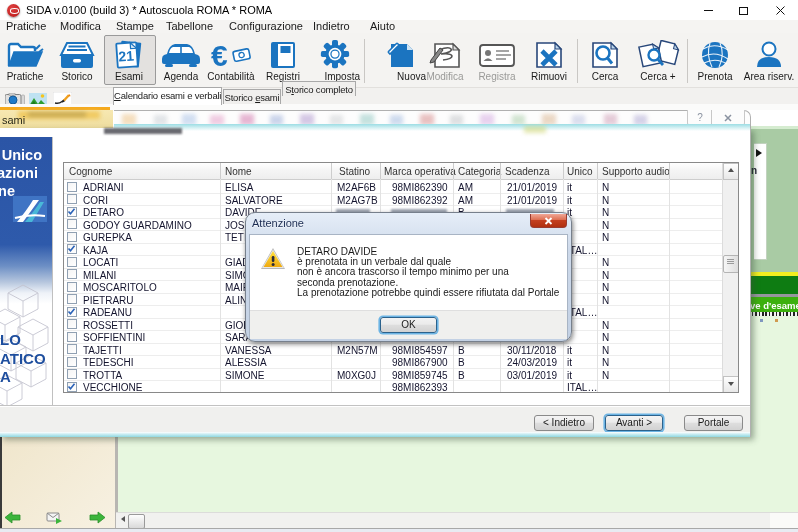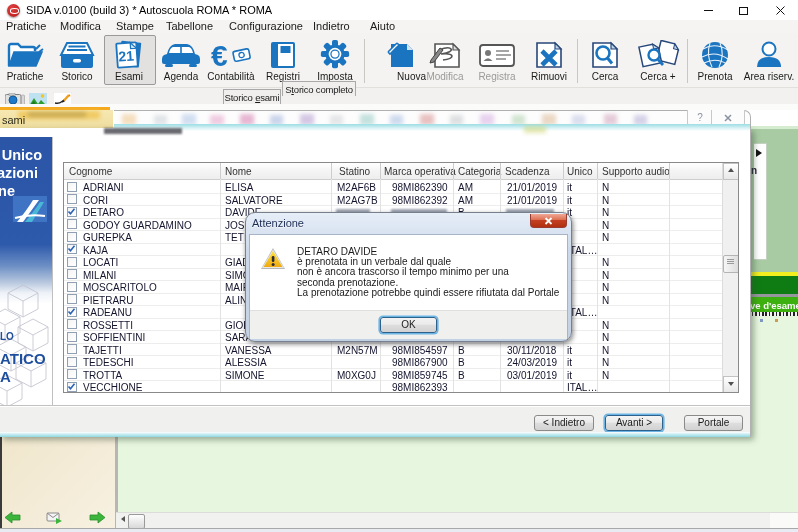--- a/index.html
+++ b/index.html
@@ -116,21 +116,21 @@
 
     <div class="tbtn abs" style="left:258px;top:40px;">
       <svg width="32" height="30" viewBox="0 0 32 30">
         <rect x="4" y="2" width="24" height="26" rx="2" fill="#1b74c0"></rect>
         <rect x="11" y="4" width="15" height="22" fill="#fff"></rect>
         <rect x="13.5" y="6" width="10" height="7" fill="#1b74c0"></rect>
       </svg>
       <span class="tlab">Registri</span>
     </div>
 
-    <div class="tbtn abs" style="left:310px;top:40px;">
+    <div class="tbtn abs" style="left:310px;top:40px;text-align:right;">
       <svg width="34" height="30" viewBox="0 0 34 34">
         <g transform="translate(17,16)">
           <g fill="#1b74c0">
             <rect x="-3.4" y="-16" width="6.8" height="32" rx="2"></rect>
             <rect x="-3.4" y="-16" width="6.8" height="32" rx="2" transform="rotate(45)"></rect>
             <rect x="-3.4" y="-16" width="6.8" height="32" rx="2" transform="rotate(90)"></rect>
             <rect x="-3.4" y="-16" width="6.8" height="32" rx="2" transform="rotate(135)"></rect>
           </g>
           <circle r="11" fill="#1b74c0"></circle>
           <circle r="7.2" fill="#fff"></circle>
@@ -241,20 +241,21 @@
       <path d="M0,13 L5,8 L8,13 Z" fill="#1c7a1e"></path>
     </svg>
 
     <svg class="abs" style="left:53px;top:92px;" width="19" height="14" viewBox="0 0 19 14">
       <rect width="19" height="14" fill="#fff" stroke="#d0d0d0" stroke-width="0.6"></rect>
       <path d="M2,11 Q6,12 9,9.5 Q12,7 10,9 Q8,11 12,8.5" fill="none" stroke="#222" stroke-width="1.4"></path>
       <path d="M11,8.5 L16,3" stroke="#f0a01e" stroke-width="2.4"></path>
       <path d="M16.8,2 L15.2,4.2 L17.5,4.2 Z" fill="#e88010"></path>
     </svg>
   </div>
+  <div class="abs tab" style="left:113px;top:87px;width:107px;background:#fff;height:17px;z-index:2;"><u>C</u>alendario esami e verbali</div>
   <div class="abs tab" style="left:223px;top:89px;width:56px;">Storico <u>e</u>sami</div>
   <div class="abs tab" style="left:282px;top:81px;width:72px;">S<u>t</u>orico completo</div>
   <div class="abs" style="left:0;top:104px;width:798px;height:6px;background:#fbfbfa;"></div>
   <div class="abs" style="left:0;top:107px;width:110px;height:3px;background:#f5a91d;"></div>
 
   <div id="bgright">
     <div class="abs" style="left:748px;top:126px;width:50px;height:3px;background:#d5ecd0;"></div>
     <div class="abs" style="left:748px;top:129px;width:50px;height:143px;background:#a9cba4;"></div>
     <div class="abs" style="left:754px;top:143px;width:12px;height:115px;background:#fff;border:1px solid #c2d2bf;border-left:none;"></div>
     <div class="abs" style="left:756px;top:149px;width:0;height:0;border-left:6px solid #111;border-top:4px solid transparent;border-bottom:4px solid transparent;"></div>
@@ -352,21 +353,21 @@
         <svg class="abs" style="left:-12px;top:146px;" width="70" height="140" viewBox="0 0 70 140">
           <g fill="none" stroke="#c2c2ce" stroke-width="1" opacity="0.85">
             <path d="M20,10 L35,2 L50,10 L50,26 L35,34 L20,26 Z M20,10 L35,18 L50,10 M35,18 L35,34"></path>
             <path d="M2,34 L17,26 L32,34 L32,50 L17,58 L2,50 Z M2,34 L17,42 L32,34 M17,42 L17,58"></path>
             <path d="M30,44 L45,36 L60,44 L60,60 L45,68 L30,60 Z M30,44 L45,52 L60,44 M45,52 L45,68"></path>
             <path d="M8,64 L23,56 L38,64 L38,80 L23,88 L8,80 Z M8,64 L23,72 L38,64 M23,72 L23,88"></path>
             <path d="M28,80 L43,72 L58,80 L58,96 L43,104 L28,96 Z M28,80 L43,88 L58,80 M43,88 L43,104"></path>
             <path d="M4,100 L19,92 L34,100 L34,116 L19,124 L4,116 Z M4,100 L19,108 L34,100 M19,108 L19,124"></path>
           </g>
         </svg>
-        <div class="abs" style="left:0px;top:194px;font-size:10px;font-weight:bold;color:#1e4e9e;">LO</div>
+        <div class="abs" style="left:0px;top:194px;font-size:15px;font-weight:bold;color:#1e4e9e;">LO</div>
         <div class="abs" style="left:0px;top:213px;font-size:15px;font-weight:bold;color:#1e4e9e;">ATICO</div>
         <div class="abs" style="left:0px;top:231px;font-size:15px;font-weight:bold;color:#1e4e9e;">A</div>
       </div>
 
       <div class="abs" style="left:52px;top:9px;width:1px;height:269px;background:#c0c0c0;"></div>
 
 
       <div class="abs" id="table" style="left:63px;top:34px;width:674px;height:229px;border:1px solid #898989;background:#fff;overflow:hidden;font-size:10px;color:#14142e;">
         <div class="abs" id="thead" style="left:0;top:0;width:658px;height:16px;background:linear-gradient(#ffffff,#f5f5f5 45%,#eeeeee);border-bottom:1px solid #cdcdcd;">
           <span class="abs" style="left:5px;top:3px;color:#333;">Cognome</span>

